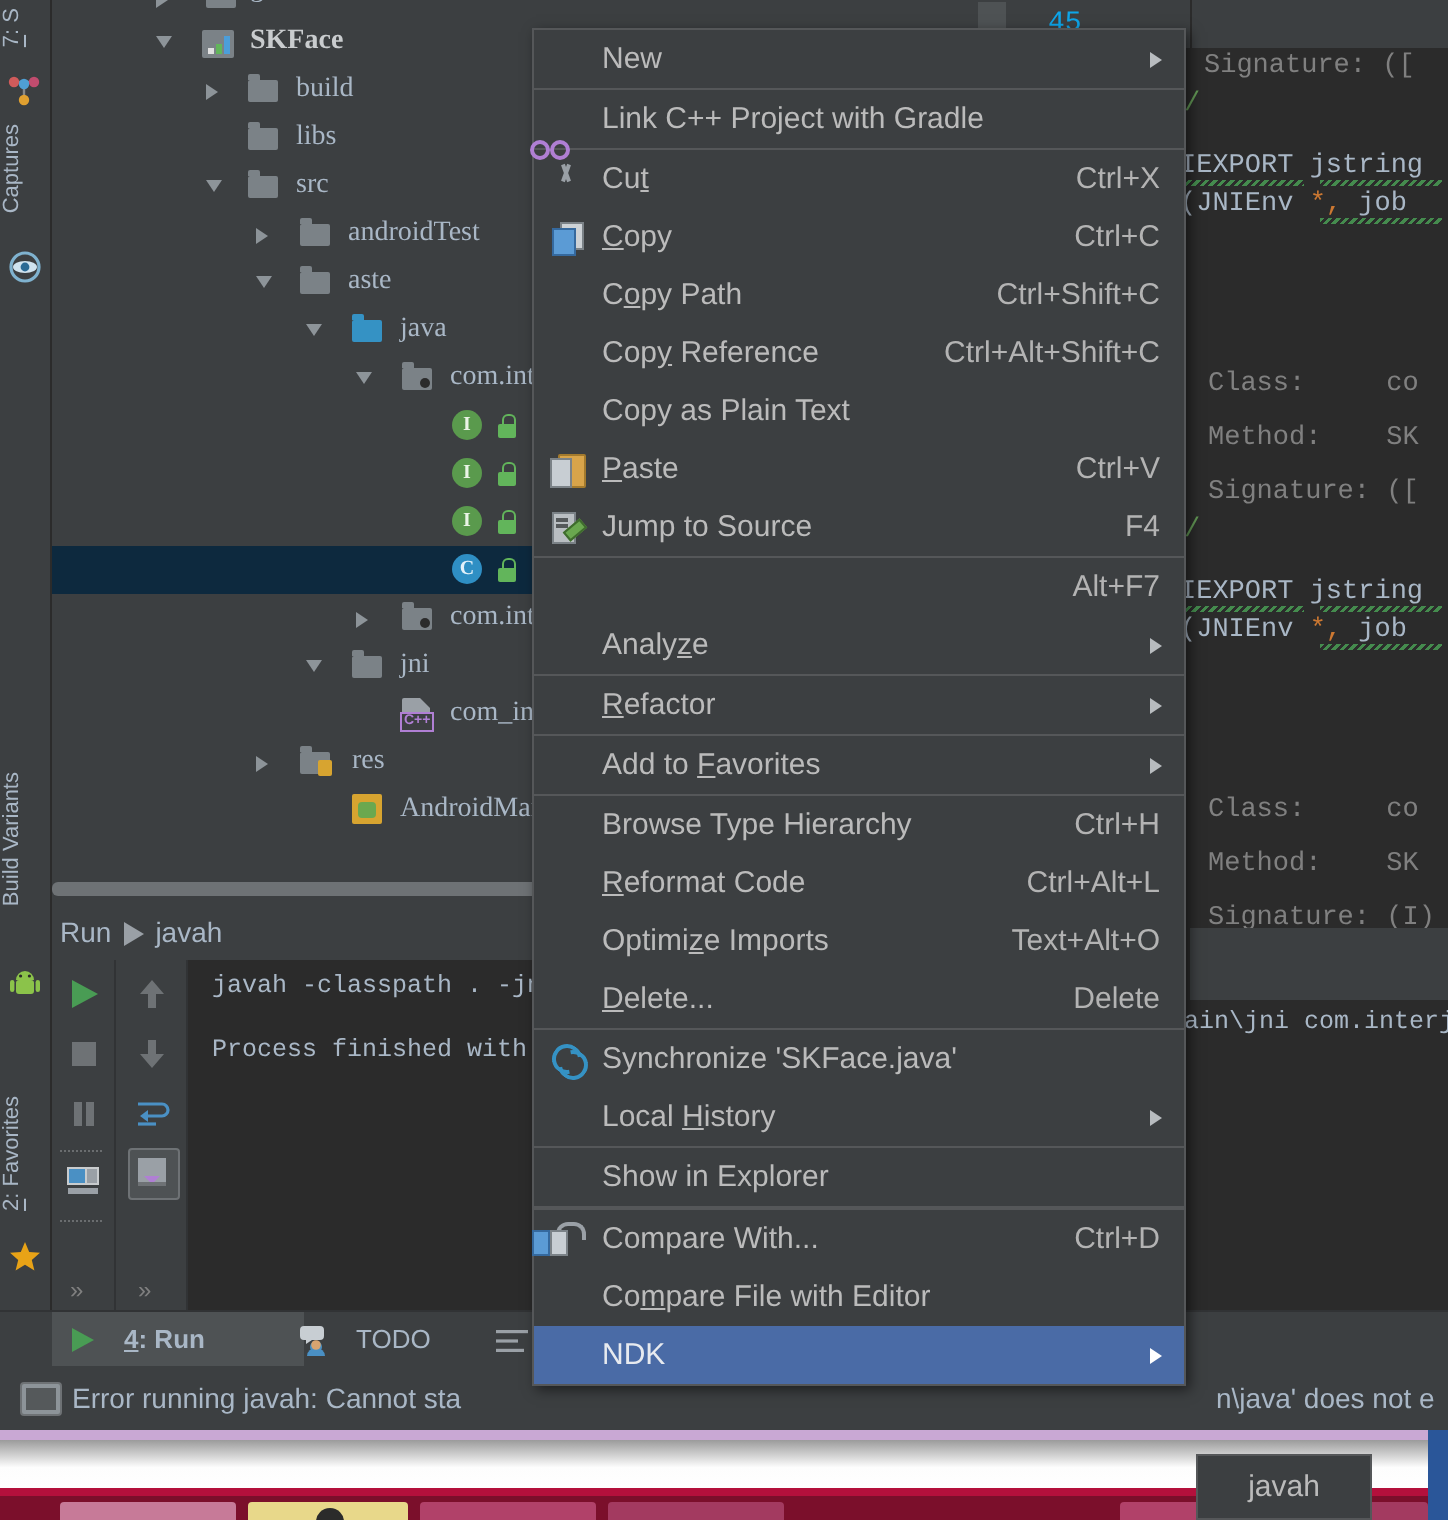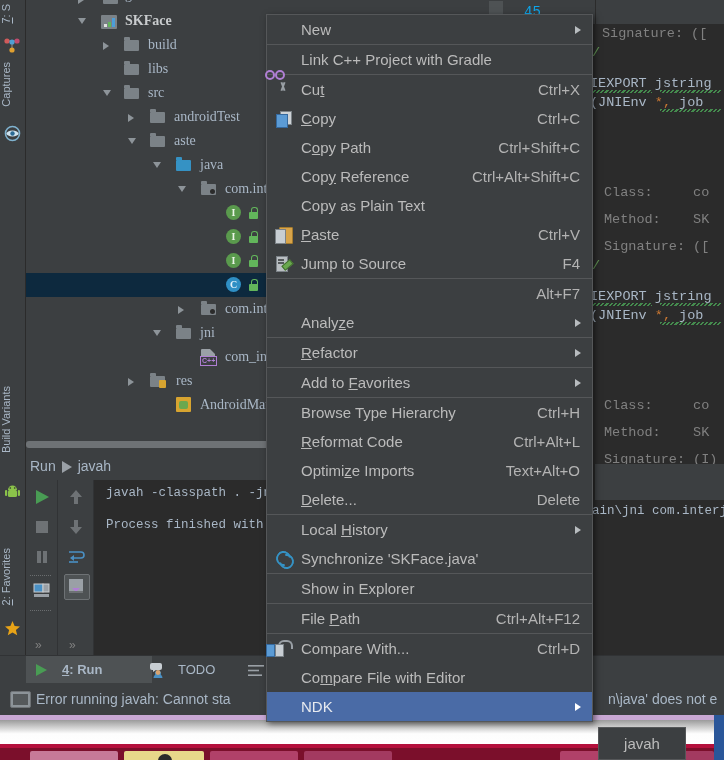--- a/index.html
+++ b/index.html
@@ -1000,41 +1000,37 @@
       <span class="maccel">Text+Alt+O</span>
     </div>
 
     <div class="mitem">
       <span class="mlabel"><span class="u">D</span>elete...</span>
       <span class="maccel">Delete</span>
     </div>
     <div class="msep"></div>
 
     <div class="mitem">
-      <span class="mlabel">Local <span class="u">H</span>istory</span>
-      <span class="msub"></span>
-    </div>
-
-    <div class="mitem">
       <span class="micon">
         <span class="ic-sync"><i class="r"></i><i class="r2"></i></span>
       </span>
       <span class="mlabel">Synchronize 'SKFace.java'</span>
     </div>
+
+    <div class="mitem">
+      <span class="mlabel">Local <span class="u">H</span>istory</span>
+      <span class="msub"></span>
+    </div>
     <div class="msep"></div>
 
     <div class="mitem">
       <span class="mlabel">Show in Explorer</span>
     </div>
     <div class="msep"></div>
 
-    <div class="mitem">
-      <span class="mlabel">File <span class="u">P</span>ath</span>
-      <span class="maccel">Ctrl+Alt+F12</span>
-    </div>
     <div class="msep"></div>
 
     <div class="mitem">
       <span class="micon">
         <span class="ic-compare"><i class="arc"></i><i class="lbox"></i><i class="rbox"></i></span>
       </span>
       <span class="mlabel">Compare With...</span>
       <span class="maccel">Ctrl+D</span>
     </div>
 

